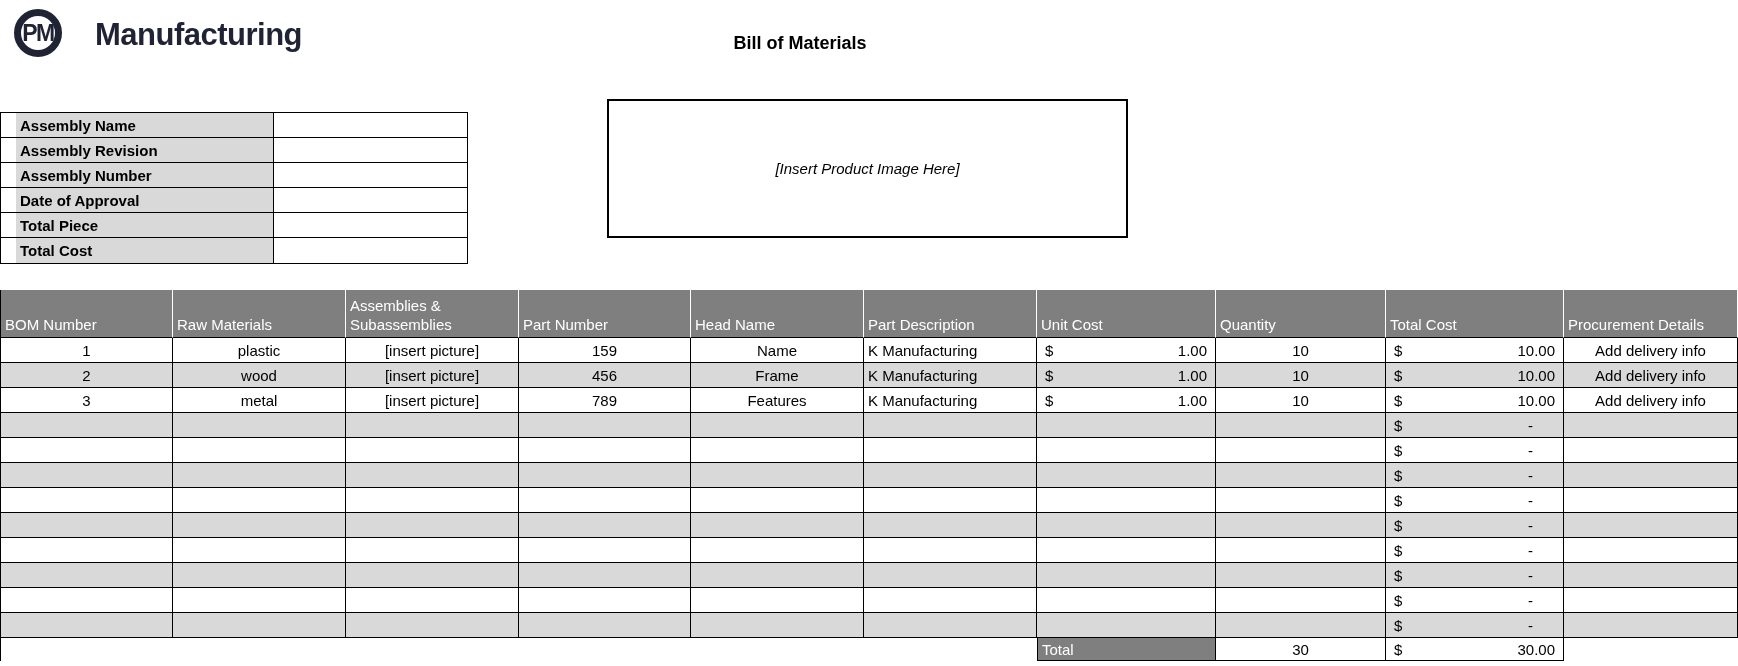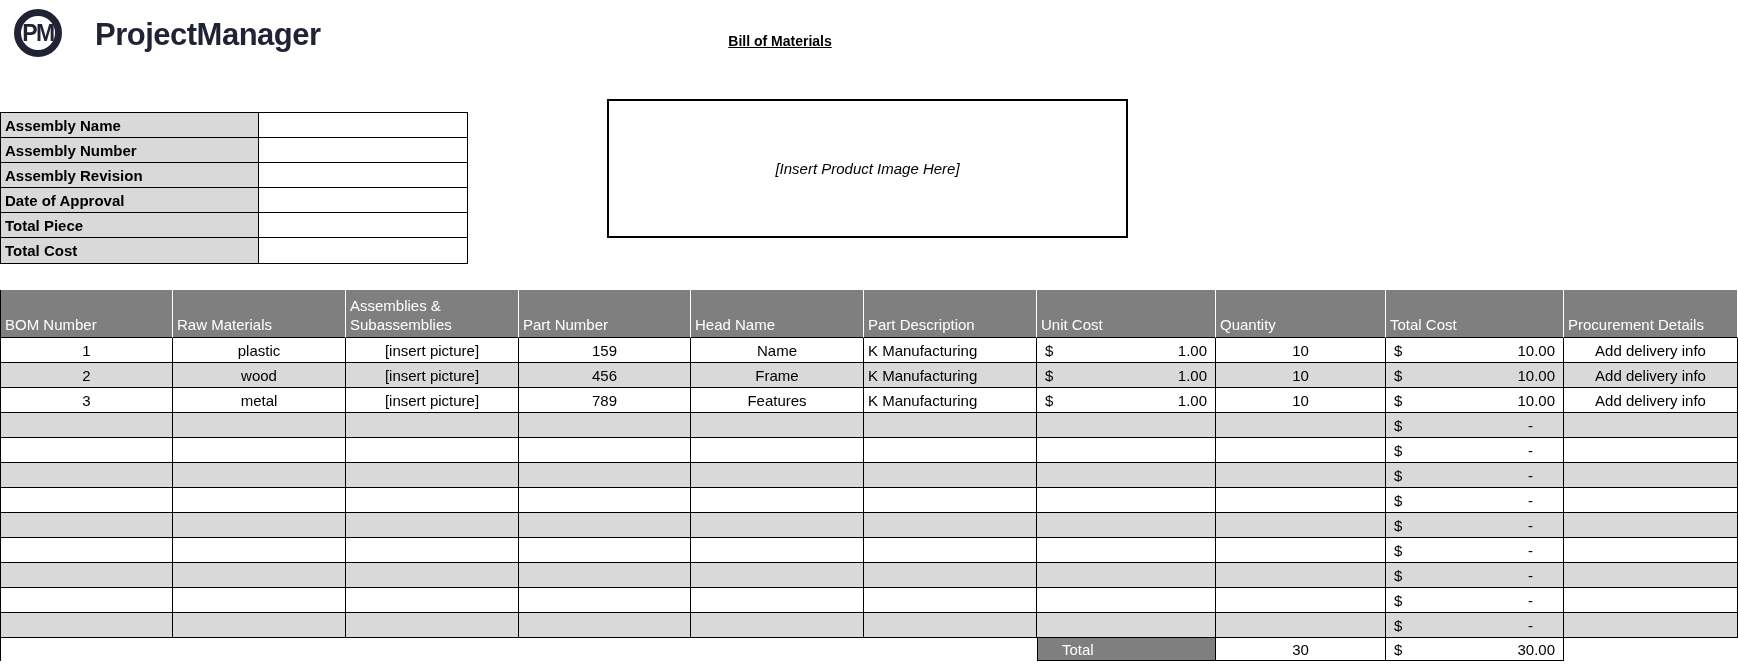--- a/index.html
+++ b/index.html
@@ -22,34 +22,34 @@
     display:flex;align-items:center;justify-content:center;
     color:var(--brand-navy);font-weight:bold;font-size:23px;letter-spacing:-1.5px;
   }
   .brand-name{
     position:absolute;left:95px;top:17px;
     font-size:31px;font-weight:bold;color:var(--brand-navy);letter-spacing:-0.5px;
   }
 
   
   .page-title{
-    position:absolute;left:400px;top:33px;width:760px;text-align:center;
-    font-size:14px;font-weight:bold;text-decoration:underline;
+    position:absolute;left:420px;top:33px;width:760px;text-align:center;
+    font-size:18px;font-weight:bold;
   }
 
   
   .info-panel{
     position:absolute;left:0;top:112px;width:468px;
     border:1px solid var(--line);
   }
   .info-row{display:flex;height:25px;border-bottom:1px solid var(--line);}
   .info-row:last-child{border-bottom:none;}
   .info-label{
     width:258px;background:var(--stripe-fill);border-right:1px solid var(--line);
-    font-weight:bold;font-size:15px;display:flex;align-items:center;padding-left:4px;
+    font-weight:bold;font-size:15px;display:flex;align-items:center;padding-left:4px;margin-left:15px;
   }
   .info-value{flex:1;background:#fff;}
 
   
   .image-box{
     position:absolute;left:607px;top:99px;width:521px;height:139px;
     border:2px solid var(--line);background:#fff;
     display:flex;align-items:center;justify-content:center;font-size:15px;font-style:italic;
   }
 
@@ -76,44 +76,44 @@
     align-items:flex-end;padding:3px 4px;white-space:normal;line-height:19px;
   }
   .al-c{justify-content:center;}
   .al-l{justify-content:flex-start;padding-left:4px;}
   .money{justify-content:space-between;padding:0 8px;}
   .money .amt-dash{margin-right:22px;}
   .trow .cell{height:23px;}
   .trow .ghost{border:none;background:transparent;}
   .trow .total-label{
     background:var(--header-fill);color:#fff;border-left:1px solid var(--line);
-    padding-left:24px;
+    padding-left:4px;
   }
 </style>
 </head>
 <body>
 
 <div class="logo-wrap">
   <div class="logo-circle">PM</div>
 </div>
-<div class="brand-name">ProjectManager</div>
+<div class="brand-name">Manufacturing</div>
 
 <div class="page-title">Bill of Materials</div>
 
 <div class="info-panel">
   <div class="info-row">
     <div class="info-label">Assembly Name</div>
     <div class="info-value"></div>
   </div>
   <div class="info-row">
+    <div class="info-label">Assembly Revision</div>
+    <div class="info-value"></div>
+  </div>
+  <div class="info-row">
     <div class="info-label">Assembly Number</div>
-    <div class="info-value"></div>
-  </div>
-  <div class="info-row">
-    <div class="info-label">Assembly Revision</div>
     <div class="info-value"></div>
   </div>
   <div class="info-row">
     <div class="info-label">Date of Approval</div>
     <div class="info-value"></div>
   </div>
   <div class="info-row">
     <div class="info-label">Total Piece</div>
     <div class="info-value"></div>
   </div>

